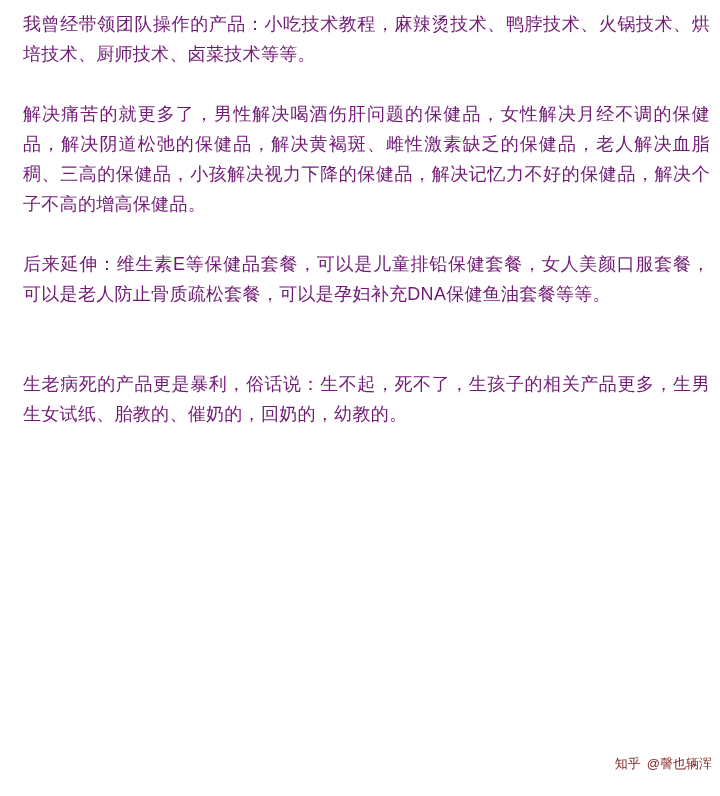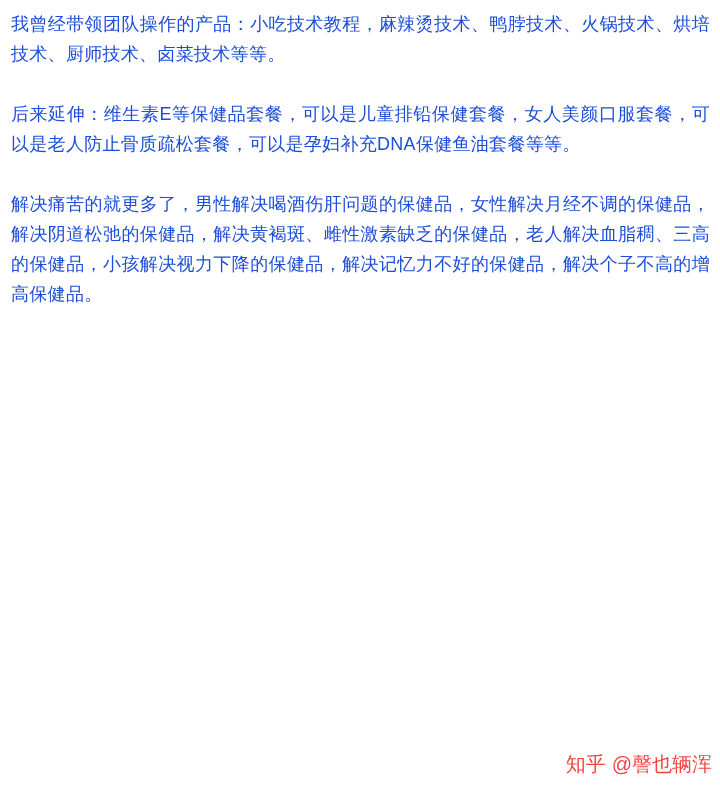--- a/index.html
+++ b/index.html
@@ -12,50 +12,51 @@
     width: 720px;
     height: 796px;
     position: relative;
     overflow: hidden;
     font-family: "Liberation Sans", "DejaVu Sans", sans-serif;
   }
   .article-body {
     padding: 9px 10px 0 11px;
   }
   p.para {
-    margin: 0 0 30px 0;
+    margin: 0 0 30px 12px;
     font-size: 18px;
     line-height: 30px;
-    color: #1d4ed8;
+    color: #701a75;
     text-align: justify;
     letter-spacing: 0.3px;
   }
   p.para.extra-gap {
     margin-top: 60px;
   }
   .watermark {
     position: absolute;
     top: 752px;
     right: 8px;
-    font-size: 20px;
+    font-size: 13px;
     line-height: 24px;
-    color: #ef4444;
+    color: #7f1d1d;
     white-space: nowrap;
   }
   .watermark .wm-site { margin-right: 6px; }
 </style>
 </head>
 <body>
 
 <div class="article-body">
   <p class="para">我曾经带领团队操作的产品：小吃技术教程，麻辣烫技术、鸭脖技术、火锅技术、烘培技术、厨师技术、卤菜技术等等。</p>
 
+  <p class="para">解决痛苦的就更多了，男性解决喝酒伤肝问题的保健品，女性解决月经不调的保健品，解决阴道松弛的保健品，解决黄褐斑、雌性激素缺乏的保健品，老人解决血脂稠、三高的保健品，小孩解决视力下降的保健品，解决记忆力不好的保健品，解决个子不高的增高保健品。</p>
+
   <p class="para">后来延伸：维生素E等保健品套餐，可以是儿童排铅保健套餐，女人美颜口服套餐，可以是老人防止骨质疏松套餐，可以是孕妇补充DNA保健鱼油套餐等等。</p>
 
-  <p class="para">解决痛苦的就更多了，男性解决喝酒伤肝问题的保健品，女性解决月经不调的保健品，解决阴道松弛的保健品，解决黄褐斑、雌性激素缺乏的保健品，老人解决血脂稠、三高的保健品，小孩解决视力下降的保健品，解决记忆力不好的保健品，解决个子不高的增高保健品。</p>
 
-
+  <p class="para extra-gap">生老病死的产品更是暴利，俗话说：生不起，死不了，生孩子的相关产品更多，生男生女试纸、胎教的、催奶的，回奶的，幼教的。</p>
 
 </div>
 
 <div class="watermark">
   <span class="wm-site">知乎</span><span class="wm-handle">@謦也辆浑</span>
 </div>
 
 </body></html>

